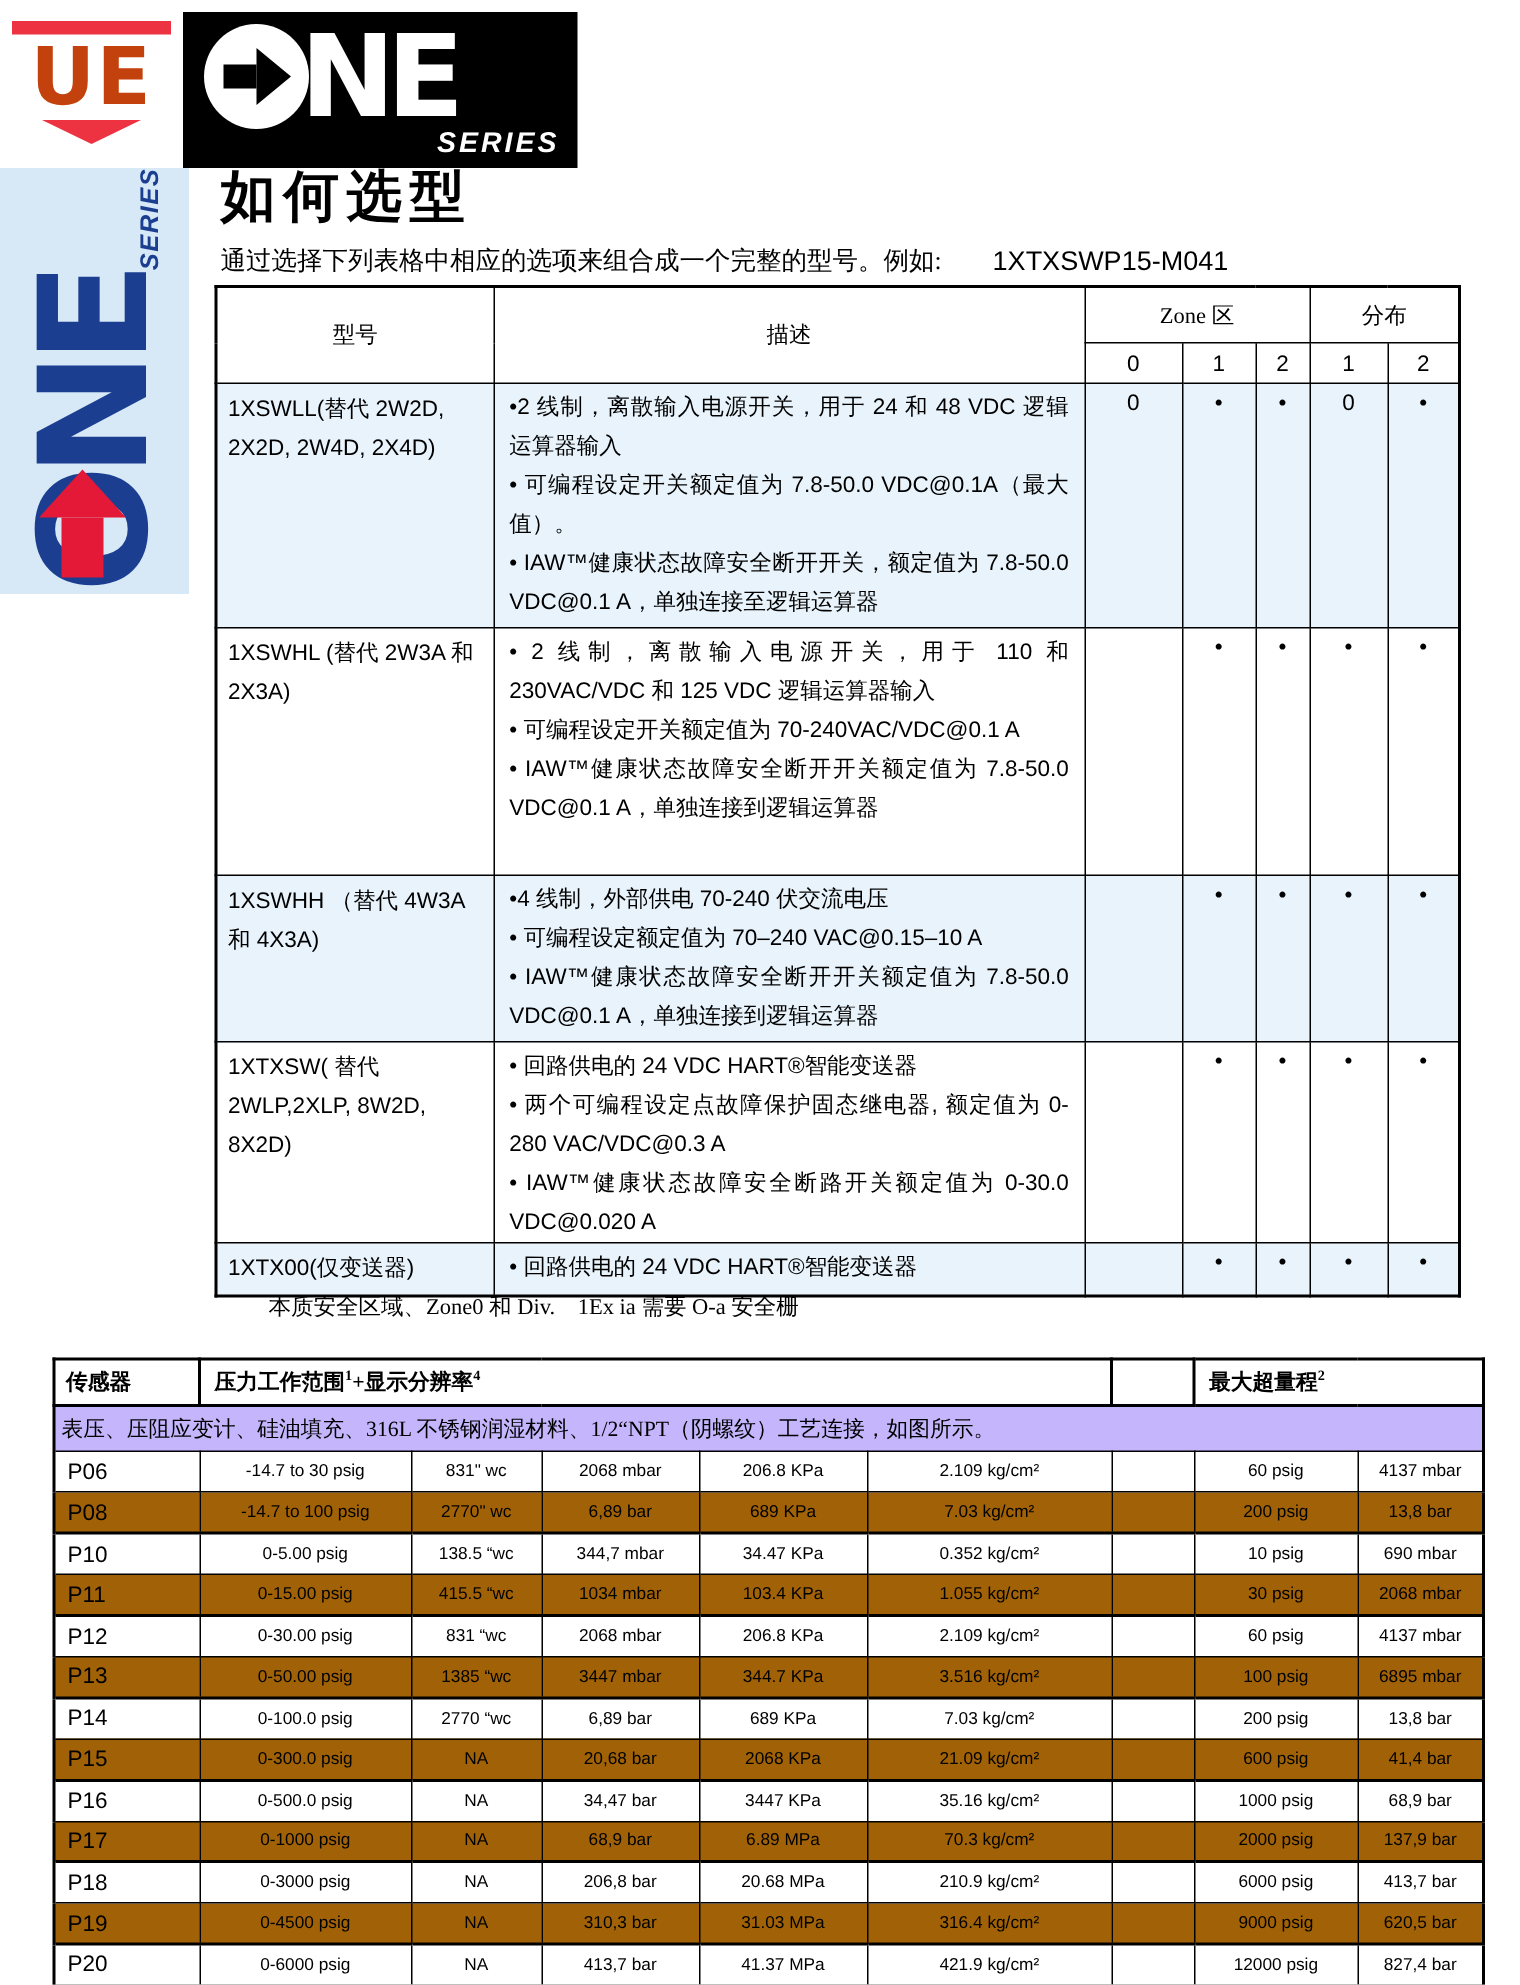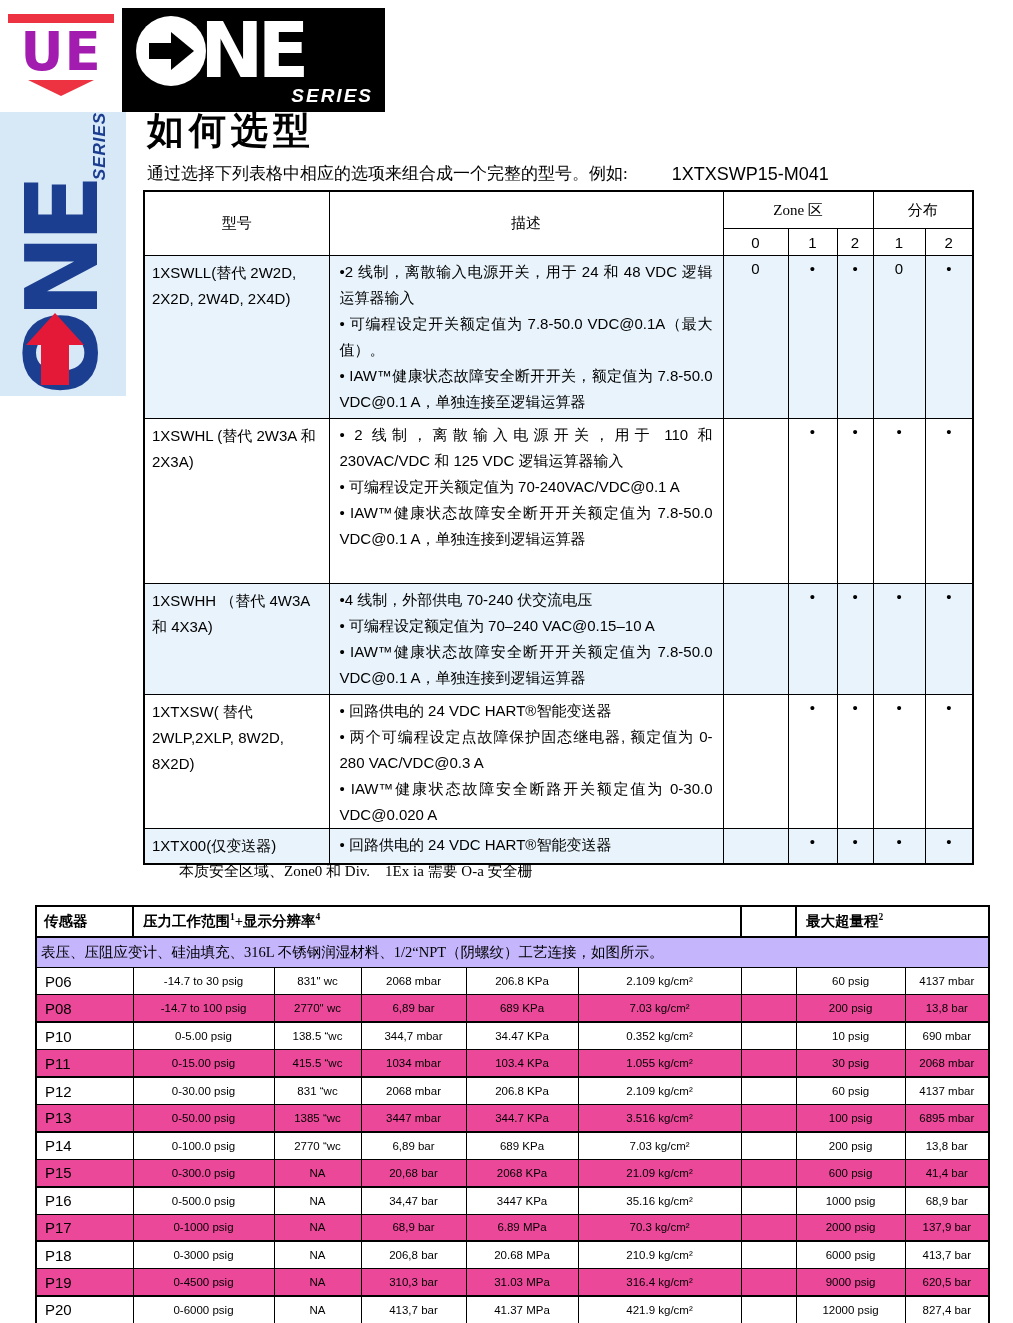--- a/index.html
+++ b/index.html
@@ -3,21 +3,21 @@
 <meta charset="utf-8">
 <style>
   html,body{margin:0;padding:0;}
   body{width:1013px;height:1323px;background:#fff;position:relative;overflow:hidden;
        font-family:"Liberation Sans",sans-serif;color:#000;}
 
   
   .ue-logo{position:absolute;left:8px;top:14px;width:106px;}
   .ue-bar{height:9px;background:#ED3341;margin-bottom:4px;}
   .ue-text{font-family:"DejaVu Sans",sans-serif;font-size:53px;font-weight:900;
-           color:#a21caf;line-height:0.95;text-align:center;letter-spacing:1px;}
+           color:#c2410c;line-height:0.95;text-align:center;letter-spacing:1px;}
   .ue-tri{width:0;height:0;margin:3px auto 0;
           border-left:33px solid transparent;border-right:33px solid transparent;
           border-top:16px solid #ED3341;}
 
   
   .one-box{position:absolute;left:122px;top:8px;width:263px;height:104px;background:#000;}
   .one-row{display:flex;align-items:center;padding:8px 8px 0 14px;}
   .o-disc{width:70px;height:70px;background:#fff;border-radius:50%;position:relative;flex:none;}
   .o-arrow{position:absolute;left:13px;top:27px;width:22px;height:16px;background:#000;}
   .o-arrow:after{content:"";position:absolute;left:22px;top:-11px;width:0;height:0;
@@ -41,21 +41,21 @@
   .arr-head{width:0;height:0;margin:0 auto;
             border-left:29px solid transparent;border-right:29px solid transparent;
             border-bottom:32px solid #E31937;}
   .arr-stem{width:28px;height:40px;background:#E31937;margin:0 auto;}
 
   
   .title{position:absolute;left:147px;top:106px;margin:0;font-family:"Liberation Serif",serif;
          font-size:37px;font-weight:bold;letter-spacing:5px;}
   .intro{position:absolute;left:147px;top:162px;width:830px;display:flex;align-items:flex-end;}
   .intro-text{font-family:"Liberation Serif",serif;font-size:17px;}
-  .example{margin-left:44px;font-size:18px;font-family:"Liberation Sans",sans-serif;}
+  .example{margin-left:34px;font-size:18px;font-family:"Liberation Sans",sans-serif;}
 
   
   .model-table{position:absolute;left:143px;top:190px;width:829px;
                border-collapse:collapse;table-layout:fixed;border:2px solid #000;}
   .model-table th,.model-table td{border:1px solid #000;}
   .model-table thead th{font-weight:normal;font-family:"Liberation Serif",serif;
                font-size:15px;text-align:center;}
   .model-table thead tr:nth-child(1) th{height:34px;}
   .model-table thead tr:nth-child(2) th{height:24px;font-family:"Liberation Sans",sans-serif;}
   .model-table td.model{vertical-align:top;text-align:left;padding:4px 4px 0 7px;
@@ -88,21 +88,21 @@
   .sensor-table tr.subheader td{border:2px solid #000;border-bottom:1px solid #000;height:29px;
                 background:#c4b5fd;font-size:14.5px;text-align:left;padding-left:4px;
                 font-family:"Liberation Serif",serif;}
   .sensor-table tbody tr{height:27.4px;border-radius:11px;}
   .sensor-table tbody td{font-size:11.5px;text-align:center;vertical-align:middle;}
   .sensor-table tbody td.code{font-size:15px;text-align:left;padding-left:8px;}
   .sensor-table tbody td:first-child{border-left:2px solid #000;}
   .sensor-table tbody td:last-child{border-right:2px solid #000;}
   .sensor-table tbody tr:last-child td{border-bottom:2px solid #000;}
   .sensor-table tbody tr.group-start td{border-top:2px solid #000;}
-  .sensor-table tbody tr.shaded{background:#ec4899;}
+  .sensor-table tbody tr.shaded{background:#a16207;}
 </style>
 </head>
 <body>
 
 <div class="ue-logo">
   <div class="ue-bar"></div>
   <div class="ue-text">UE</div>
   <div class="ue-tri"></div>
 </div>
 

